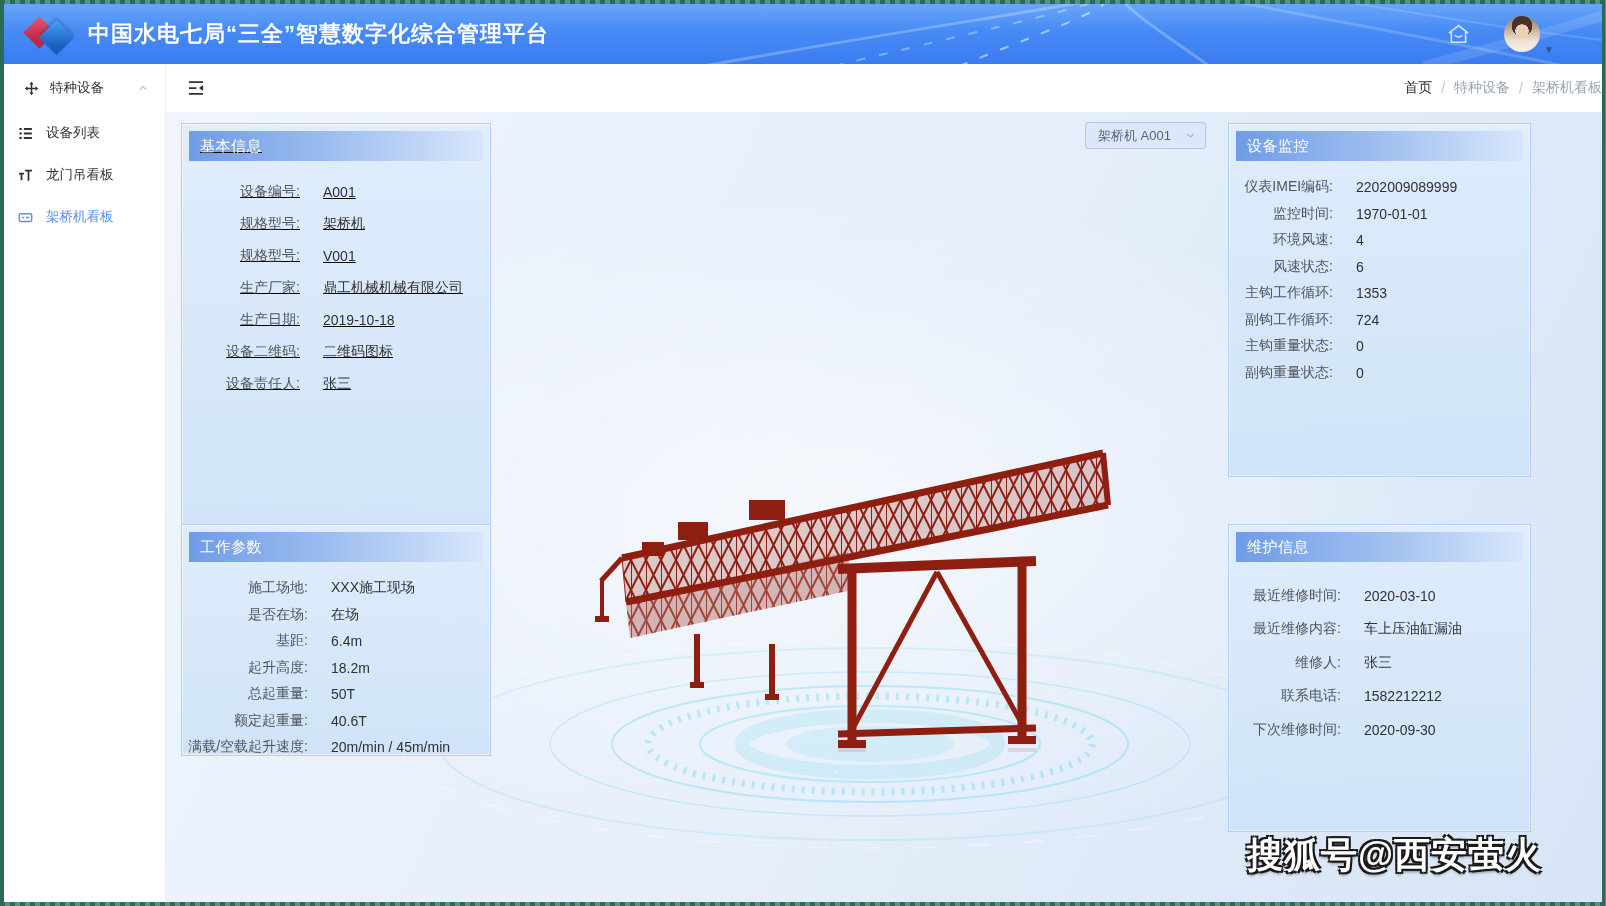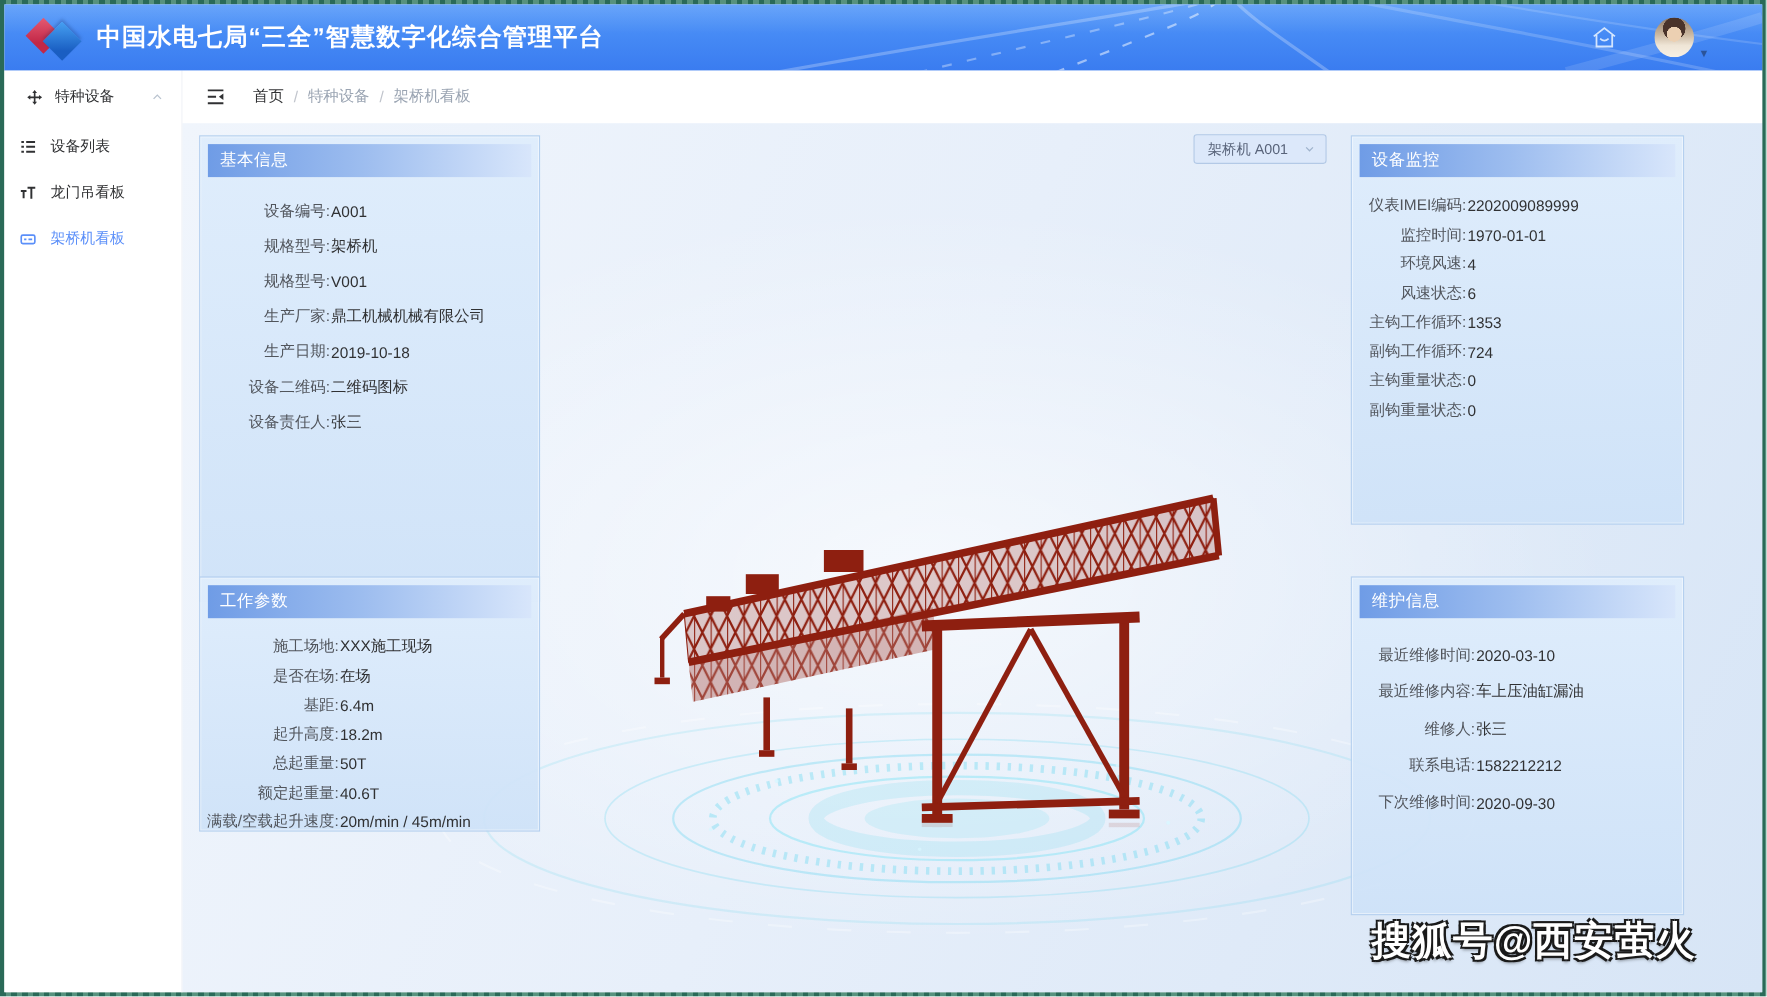--- a/index.html
+++ b/index.html
@@ -39,21 +39,21 @@
   .side-group { height:48px; display:flex; align-items:center; gap:11px;
     padding:0 16px 0 20px; font-size:13.5px; color:#303133; cursor:pointer; }
   .side-group .chev { margin-left:auto; color:#b9c3cf; display:flex; }
   .side-item { height:42px; display:flex; align-items:center; gap:13px;
     padding-left:14px; font-size:13.5px; color:#303133; cursor:pointer; }
   .side-item.active { color:#5b8ff9; }
   .mi { display:flex; color:inherit; }
 
   .rightcol { flex:1; display:flex; flex-direction:column; min-width:0; }
   .crumbbar { height:48px; flex:0 0 48px; background:#fff; display:flex; align-items:center;
-    padding-left:20px; }
+    padding-left:20px;justify-content:space-between; }
   .fold { display:flex; cursor:pointer; margin-right:24px; }
   .breadcrumb { display:flex; align-items:center; font-size:14px; }
   .bc-home { color:#303133; cursor:pointer; }
   .bc-link { color:#9aa4b2; cursor:pointer; }
   .bc-cur  { color:#9aa4b2; }
   .sep { color:#c0c4cc; margin:0 9px; }
 
   
   .content { position:relative; flex:1; overflow:hidden;
     background:
@@ -63,22 +63,22 @@
 
   .panel { position:absolute; border:1px solid #b5d0ef;
     background:linear-gradient(180deg,rgba(223,237,252,.97) 0%,rgba(206,226,248,.93) 100%);
     box-shadow:inset 0 0 0 1px rgba(255,255,255,.45); }
   .panel-h { margin:7px 7px 0; height:30px; line-height:30px; padding-left:11px;
     color:#fff; font-size:15px; letter-spacing:.5px;
     background:linear-gradient(90deg,#6f9ce6 0%,#9dbdef 48%,#d8e6fb 100%); }
   .panel-b { padding-top:13px; }
   .row { display:flex; align-items:center; font-size:14px; white-space:nowrap; }
   .lbl { text-align:right; color:#51555c; }
-  .val { margin-left:1px; color:#303133; }
-  .p-basic   { left:15px;   top:11px;  width:310px; height:424px; }
+  .val { margin-left:23px; color:#303133; }
+  .p-basic   { left:15px;   top:11px;  width:310px; height:424px;text-decoration:underline; }
   .p-work    { left:15px;   top:412px; width:310px; height:232px; }
   .p-monitor { left:1062px; top:11px;  width:303px; height:354px; }
   .p-maint   { left:1062px; top:412px; width:303px; height:308px; }
   .p-basic   .row { height:32px; }   .p-basic   .lbl { width:118px; }
   .p-work    .row { height:26.5px; } .p-work    .lbl { width:126px; }
   .p-monitor .row { height:26.5px; } .p-monitor .lbl { width:104px; }
   .p-maint   .row { height:33.5px; } .p-maint   .lbl { width:112px; }
   .p-basic .panel-b { padding-top:15px; } .p-maint .panel-b { padding-top:17px; }
 
   .selector { position:absolute; left:919px; top:10px; width:121px; height:27px;

